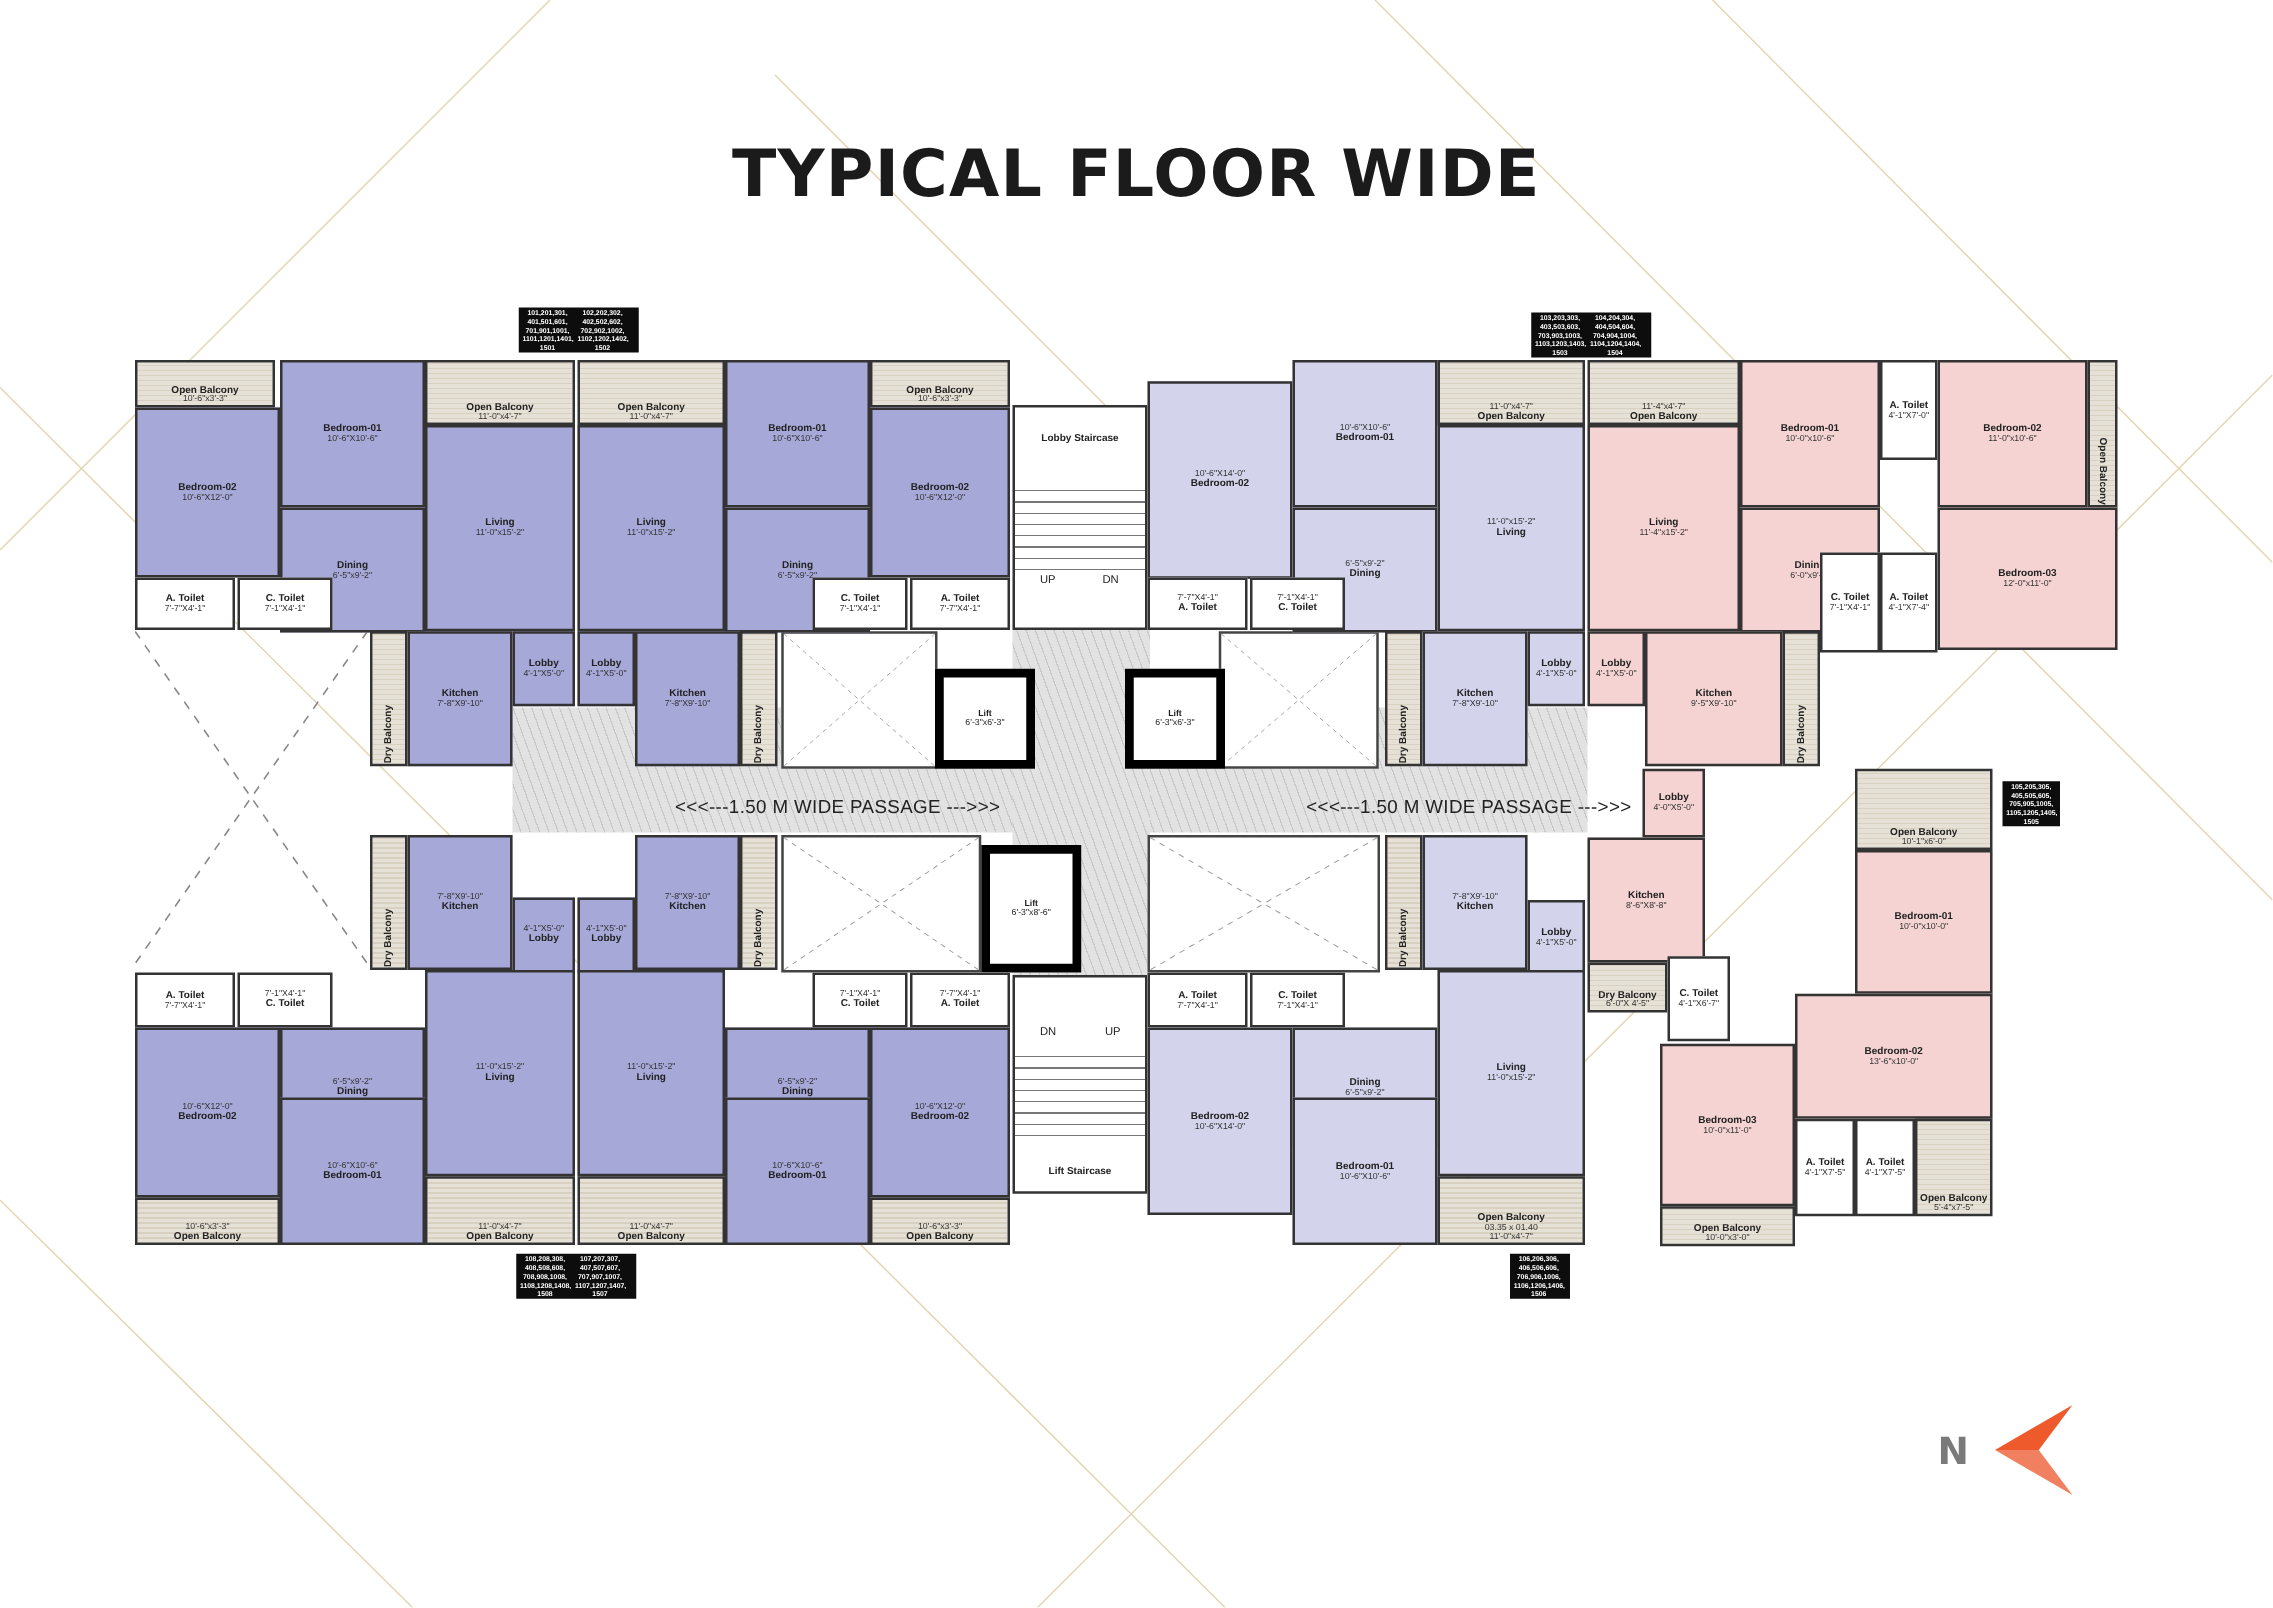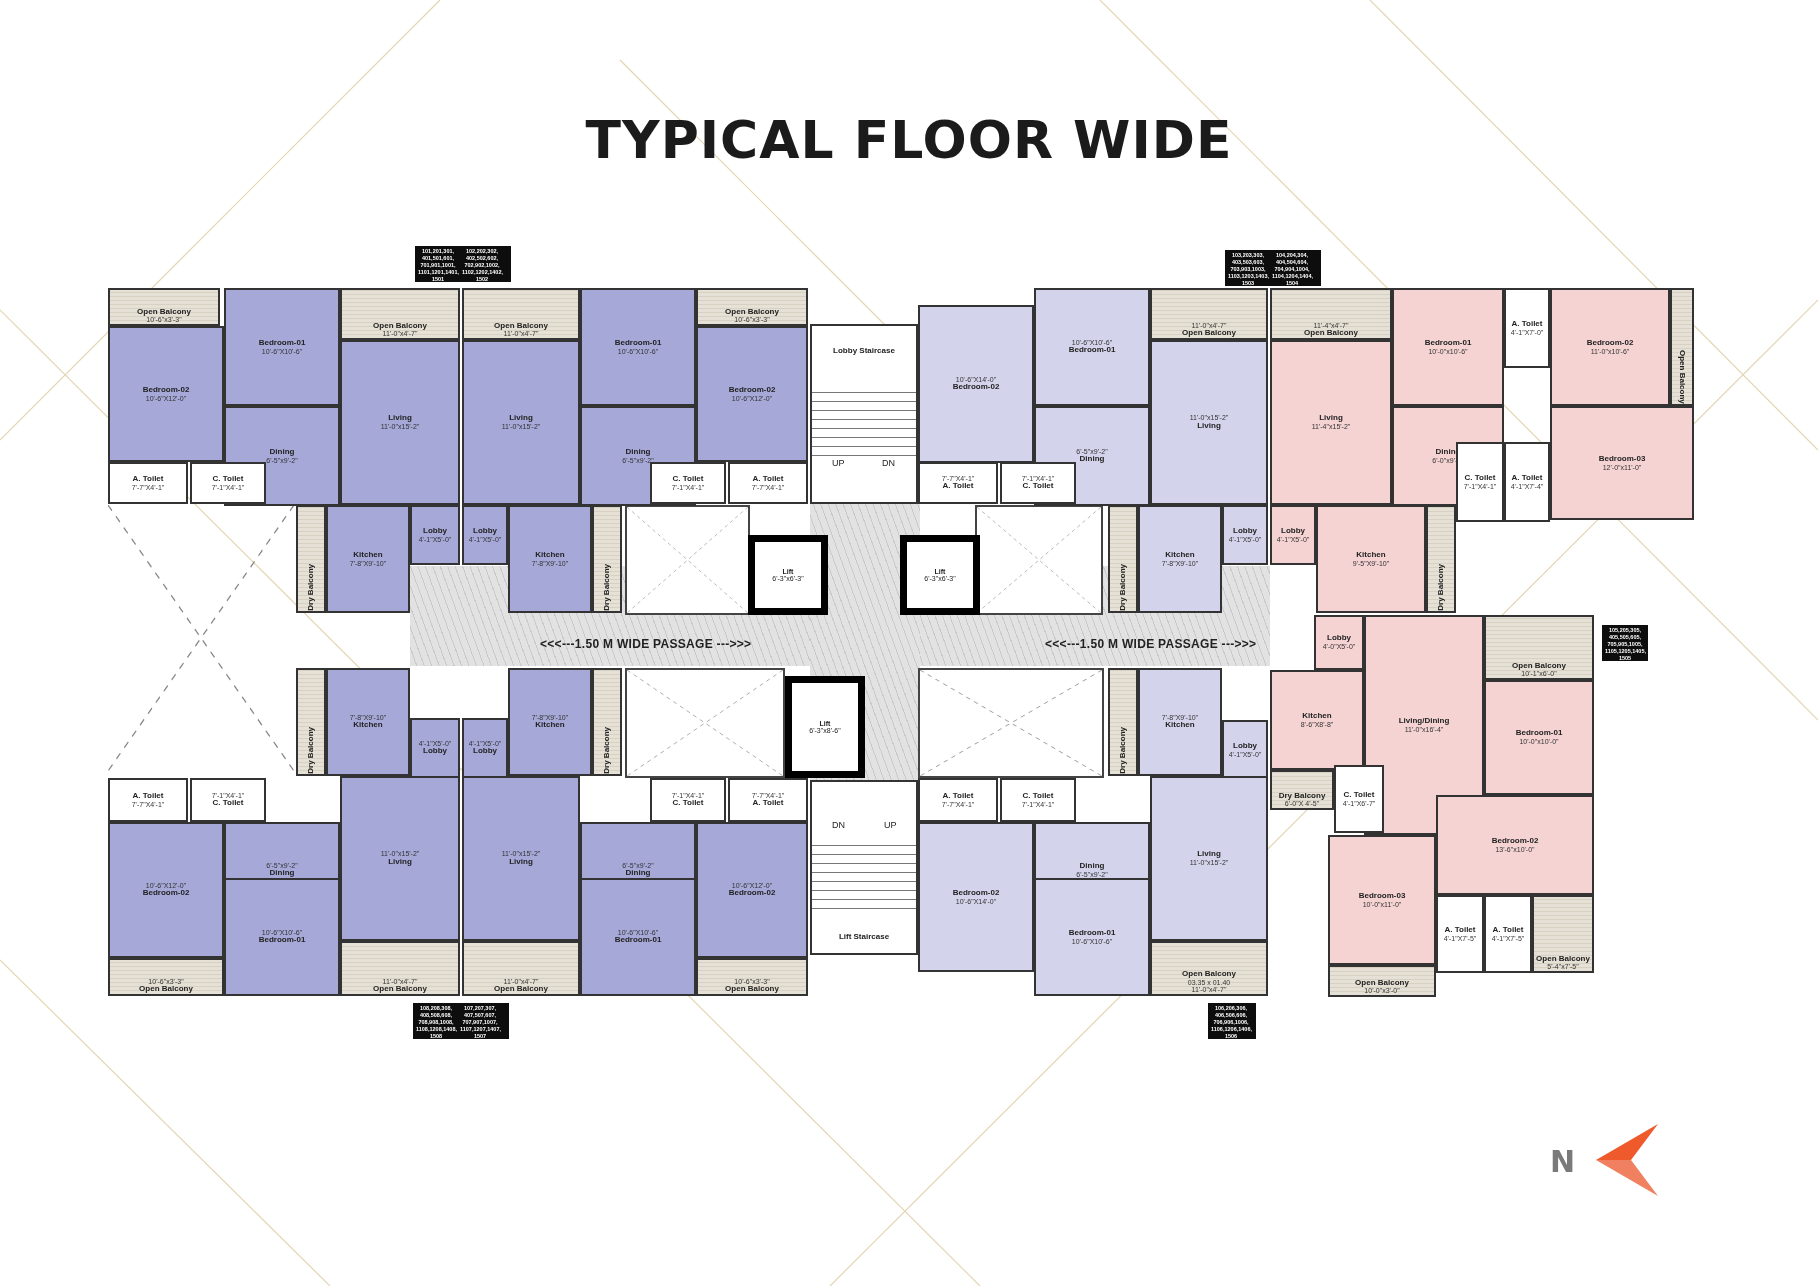--- a/index.html
+++ b/index.html
@@ -10,21 +10,21 @@
   .room .nm{font-size:8px;font-weight:bold;color:#222;line-height:1.1;}
   .room .dm{font-size:7px;color:#333;line-height:1.1;}
   .blue{background:#a6a8d8;}
   .lav{background:#d3d4ec;}
   .pink{background:#f5d3d3;}
   .bal{background:repeating-linear-gradient(0deg,#e6e1d6 0 3px,#d8d1c2 3px 4px);justify-content:flex-end;}
   .wet{background:#ffffff;}
   .void{background:#fff;border:2px solid #444;}
   .void svg{position:absolute;left:0;top:0;width:100%;height:100%;}
   .passage{position:absolute;background:repeating-linear-gradient(70deg,#e2e2e2 0 6px,#c9c9c9 6px 7px);}
-  .passage-label{position:absolute;font-size:12px;font-weight:bold;color:#222;letter-spacing:.3px;white-space:nowrap;}
+  .passage-label{position:absolute;font-size:15px;font-weight:normal;color:#222;letter-spacing:.3px;white-space:nowrap;}
   .lift{position:absolute;background:#fff;border:7px solid #000;box-sizing:border-box;display:flex;flex-direction:column;align-items:center;justify-content:center;}
   .lift .nm{font-size:7px;font-weight:bold;}
   .lift .dm{font-size:7px;}
   .stair{position:absolute;background:#fff;border:2px solid #333;box-sizing:border-box;}
   .stair .lines{position:absolute;left:0;right:0;background:repeating-linear-gradient(0deg,#777 0 1px,transparent 1px 9px);}
   .stair .lbl{position:absolute;width:100%;text-align:center;font-size:8px;font-weight:bold;}
   .stair .ud{position:absolute;font-size:9px;}
   .unit-tag{position:absolute;background:#0d0d0d;color:#fff;font-size:5.5px;font-weight:bold;line-height:1.25;text-align:center;padding:2px 3px;box-sizing:border-box;display:flex;gap:4px;}
   .unit-tag .col{width:40px;}
   .north{position:absolute;left:1550px;top:1122px;width:120px;height:80px;}
@@ -316,24 +316,20 @@
     <span class="dm">9'-5"X9'-10"</span>
   </div>
   <div class="room bal" style="left:1426px;top:505px;width:30px;height:108px;">
     <span class="nm" style="writing-mode:vertical-rl;transform:rotate(180deg);">Dry Balcony</span>
   </div>
 
   <div class="room pink" style="left:1314px;top:615px;width:50px;height:55px;">
     <span class="nm">Lobby</span>
     <span class="dm">4'-0"X5'-0"</span>
   </div>
-  <div class="room pink" style="left:1364px;top:615px;width:120px;height:220px;">
-    <span class="nm">Living/Dining</span>
-    <span class="dm">11'-0"x16'-4"</span>
-  </div>
   <div class="room bal" style="left:1484px;top:615px;width:110px;height:65px;">
     <span class="nm">Open Balcony</span>
     <span class="dm">10'-1"x6'-0"</span>
   </div>
   <div class="room pink" style="left:1270px;top:670px;width:94px;height:100px;">
     <span class="nm">Kitchen</span>
     <span class="dm">8'-6"X8'-8"</span>
   </div>
   <div class="room pink" style="left:1484px;top:680px;width:110px;height:115px;">
     <span class="nm">Bedroom-01</span>

